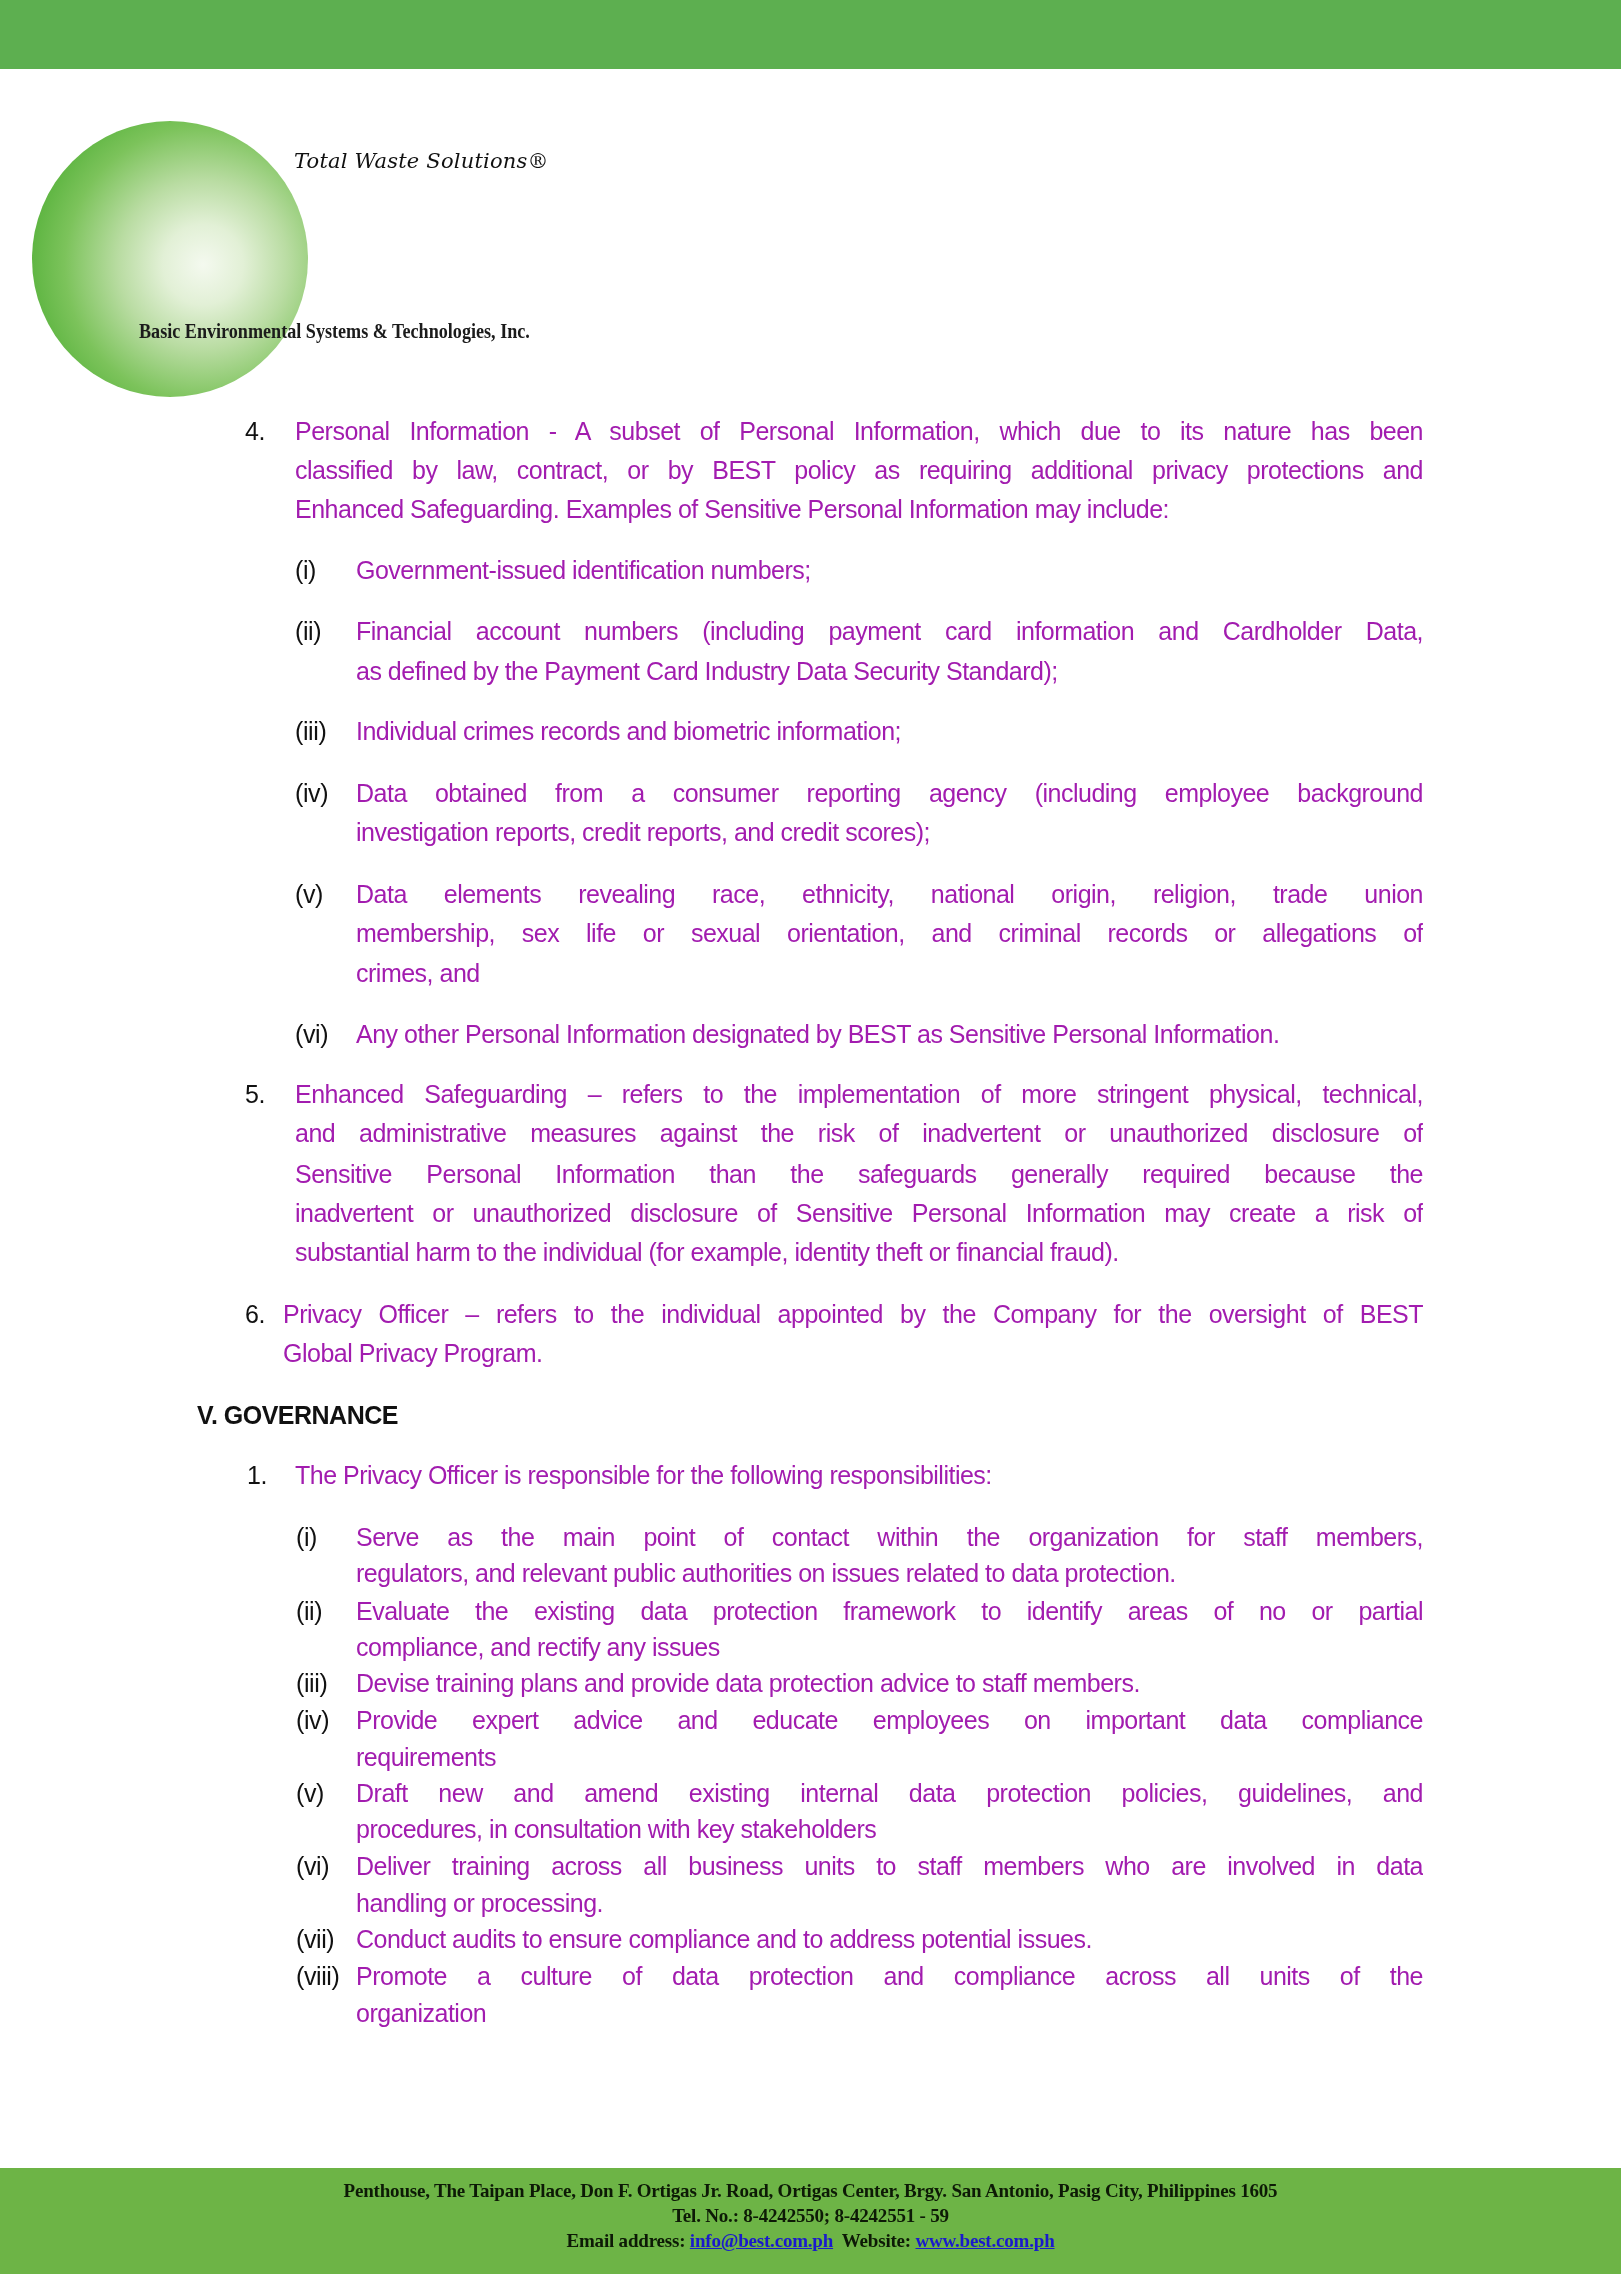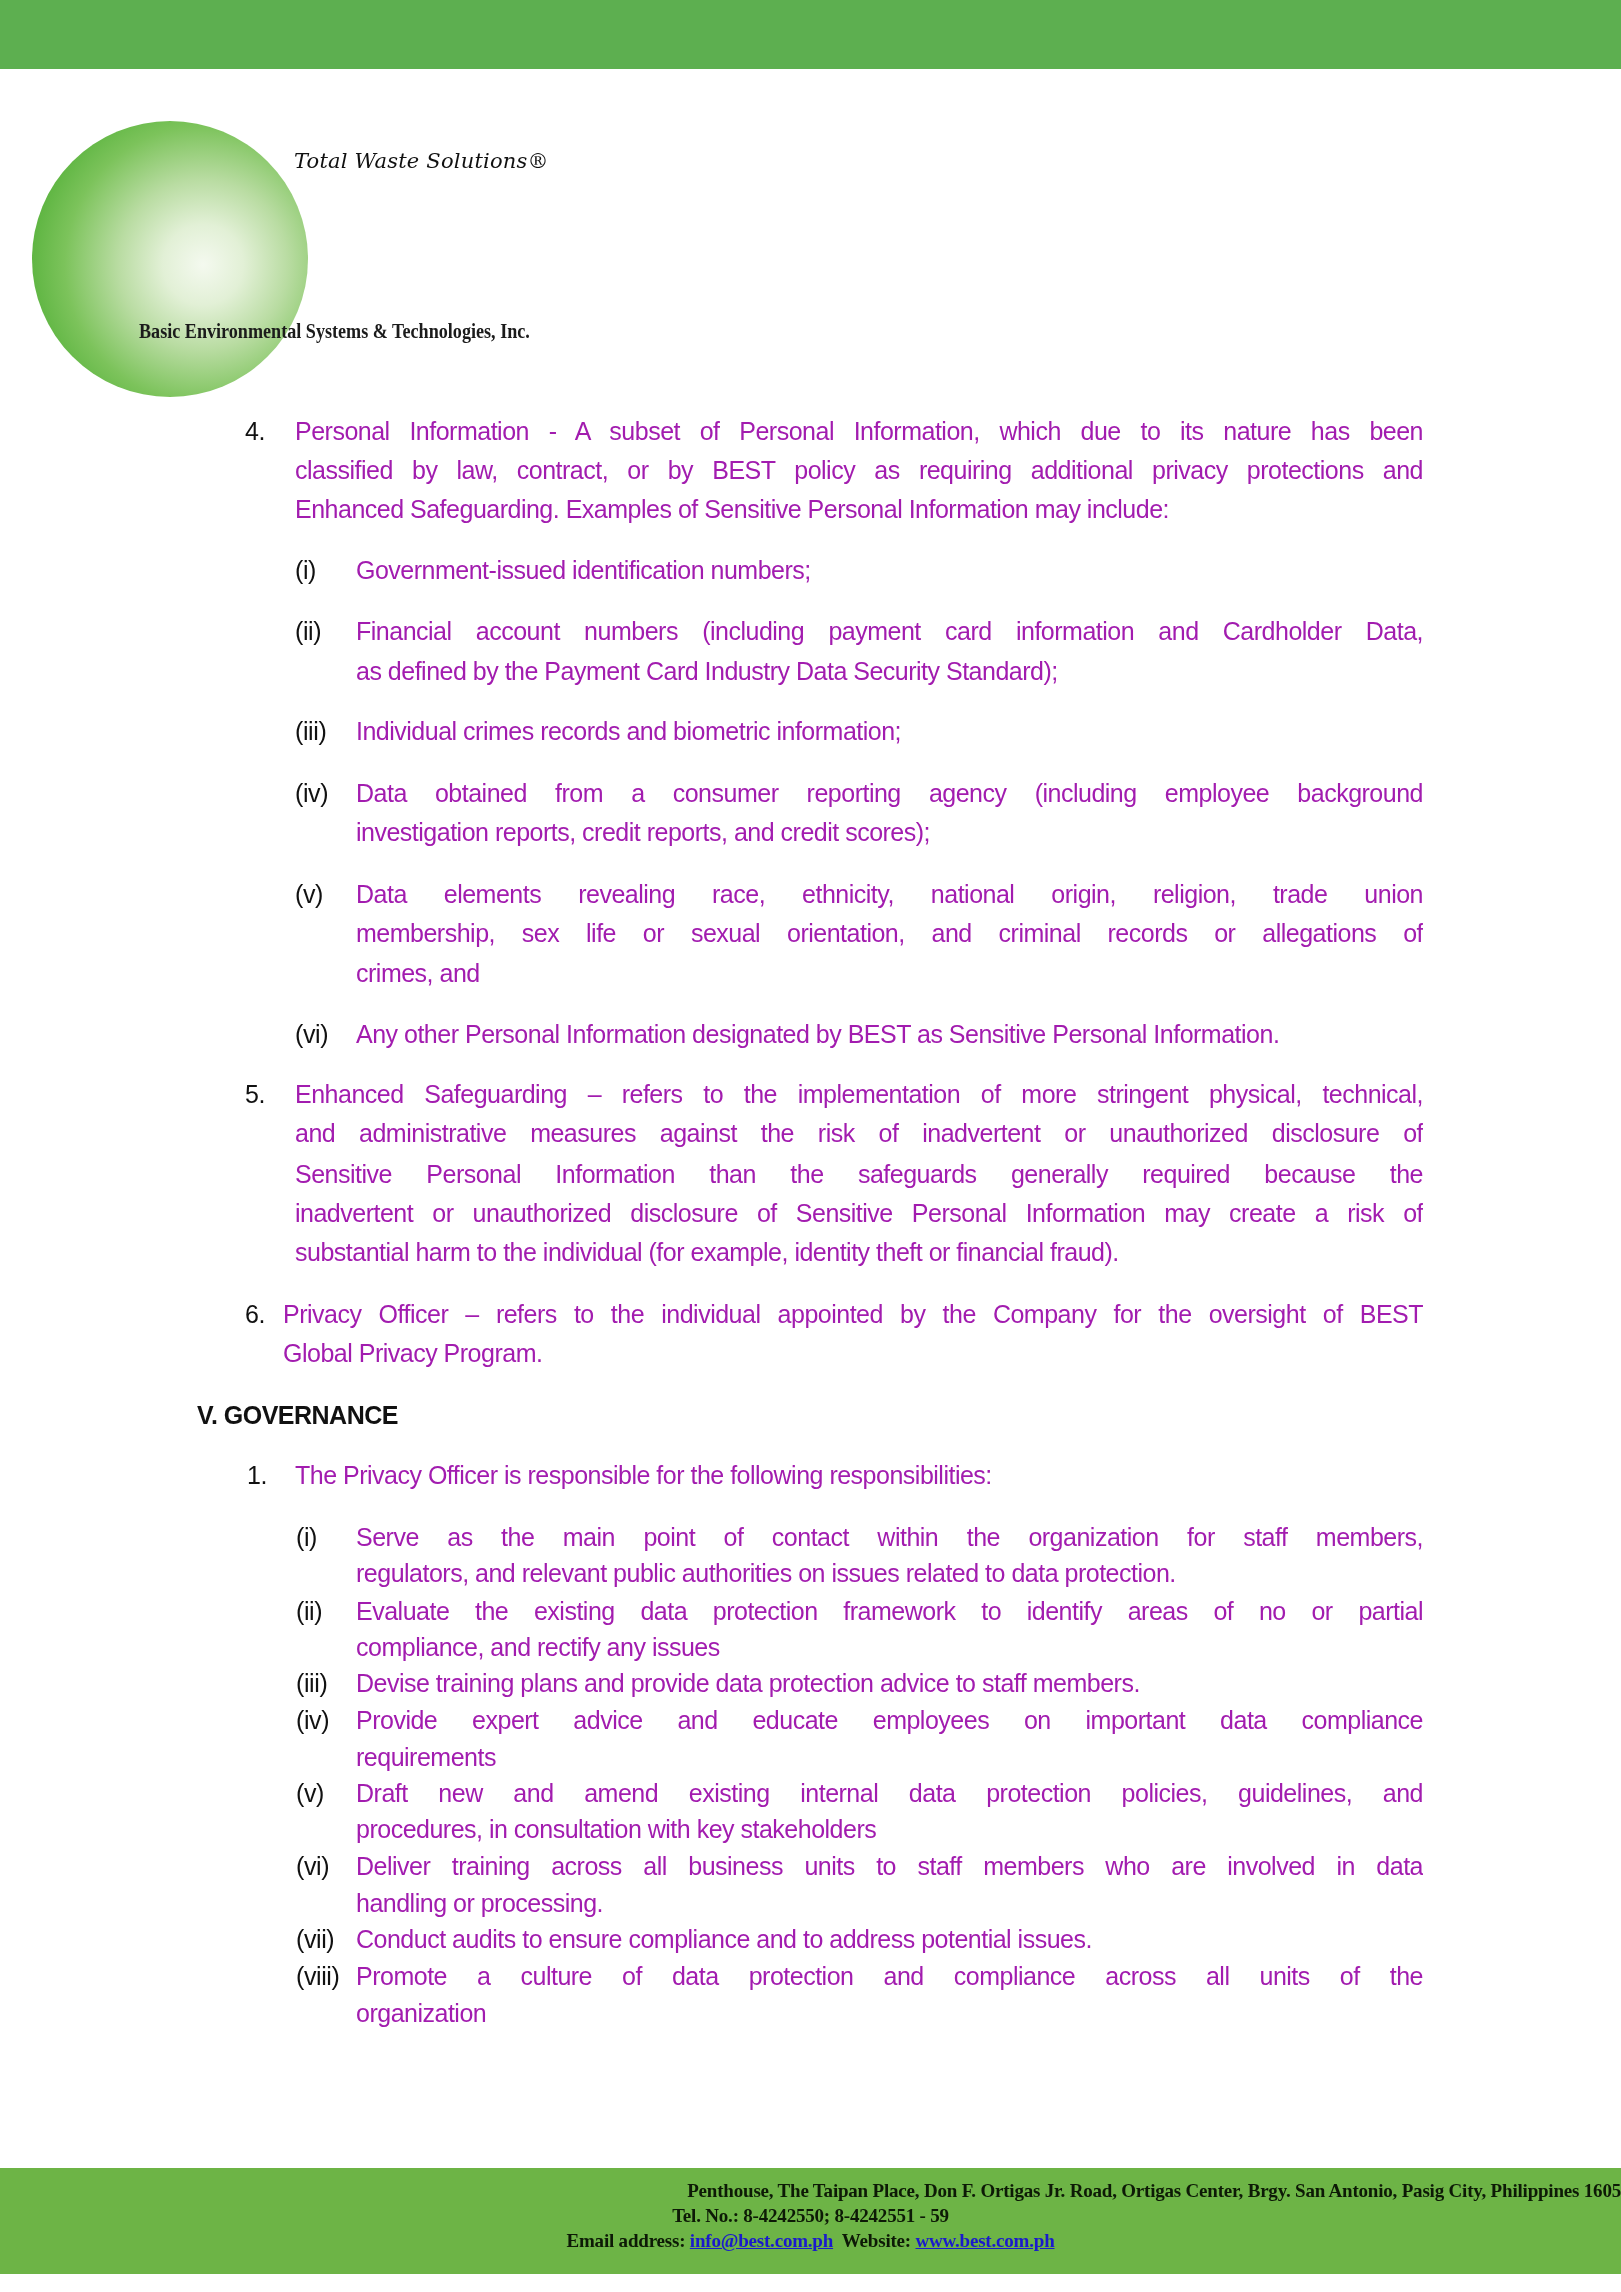--- a/index.html
+++ b/index.html
@@ -127,18 +127,18 @@
 <div class="line" style="left:356px; top:1889px;">handling or processing.</div>
 
 <div class="marker" style="left:296px; top:1925px;">(vii)</div>
 <div class="line" style="left:356px; top:1925px;">Conduct audits to ensure compliance and to address potential issues.</div>
 
 <div class="marker" style="left:296px; top:1962px;">(viii)</div>
 <div class="line just" style="left:356px; top:1962px; width:1067px;">Promote a culture of data protection and compliance across all units of the</div>
 <div class="line" style="left:356px; top:1999px;">organization</div>
 
 <div class="footer-band"></div>
-<div class="footer-line" style="top:2179px;text-align:right;">Penthouse, The Taipan Place, Don F. Ortigas Jr. Road,  Ortigas Center,  Brgy. San Antonio, Pasig City, Philippines 1605</div>
+<div class="footer-line" style="top:2179px;">Penthouse, The Taipan Place, Don F. Ortigas Jr. Road,  Ortigas Center,  Brgy. San Antonio, Pasig City, Philippines 1605</div>
 <div class="footer-line" style="top:2204px;">Tel. No.:  8-4242550; 8-4242551 - 59</div>
 <div class="footer-line" style="top:2229px;">
   <span>Email address: </span><a class="footer-link">info@best.com.ph</a><span style="white-space:pre;">  Website: </span><a class="footer-link">www.best.com.ph</a>
 </div>
 
 
 </body></html>

